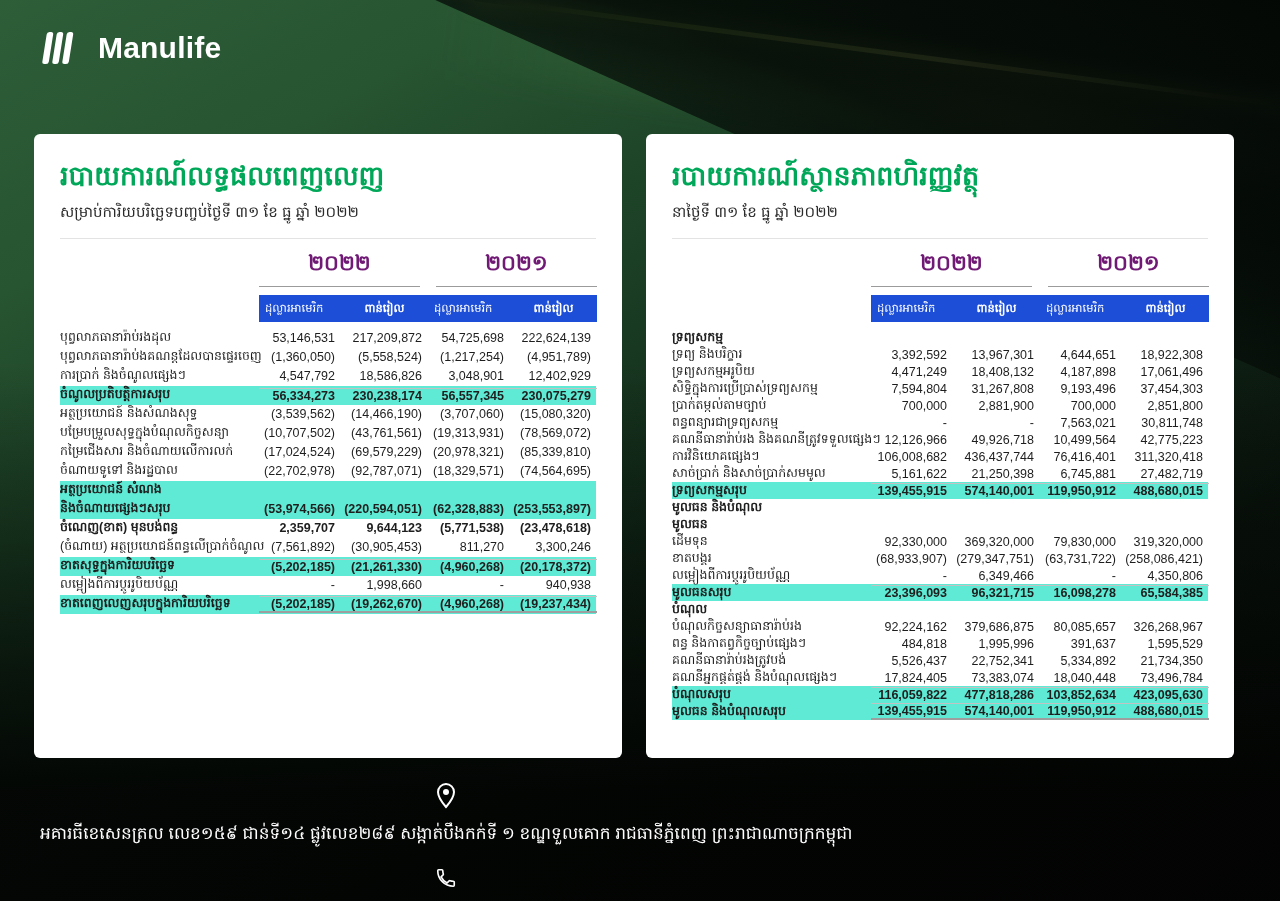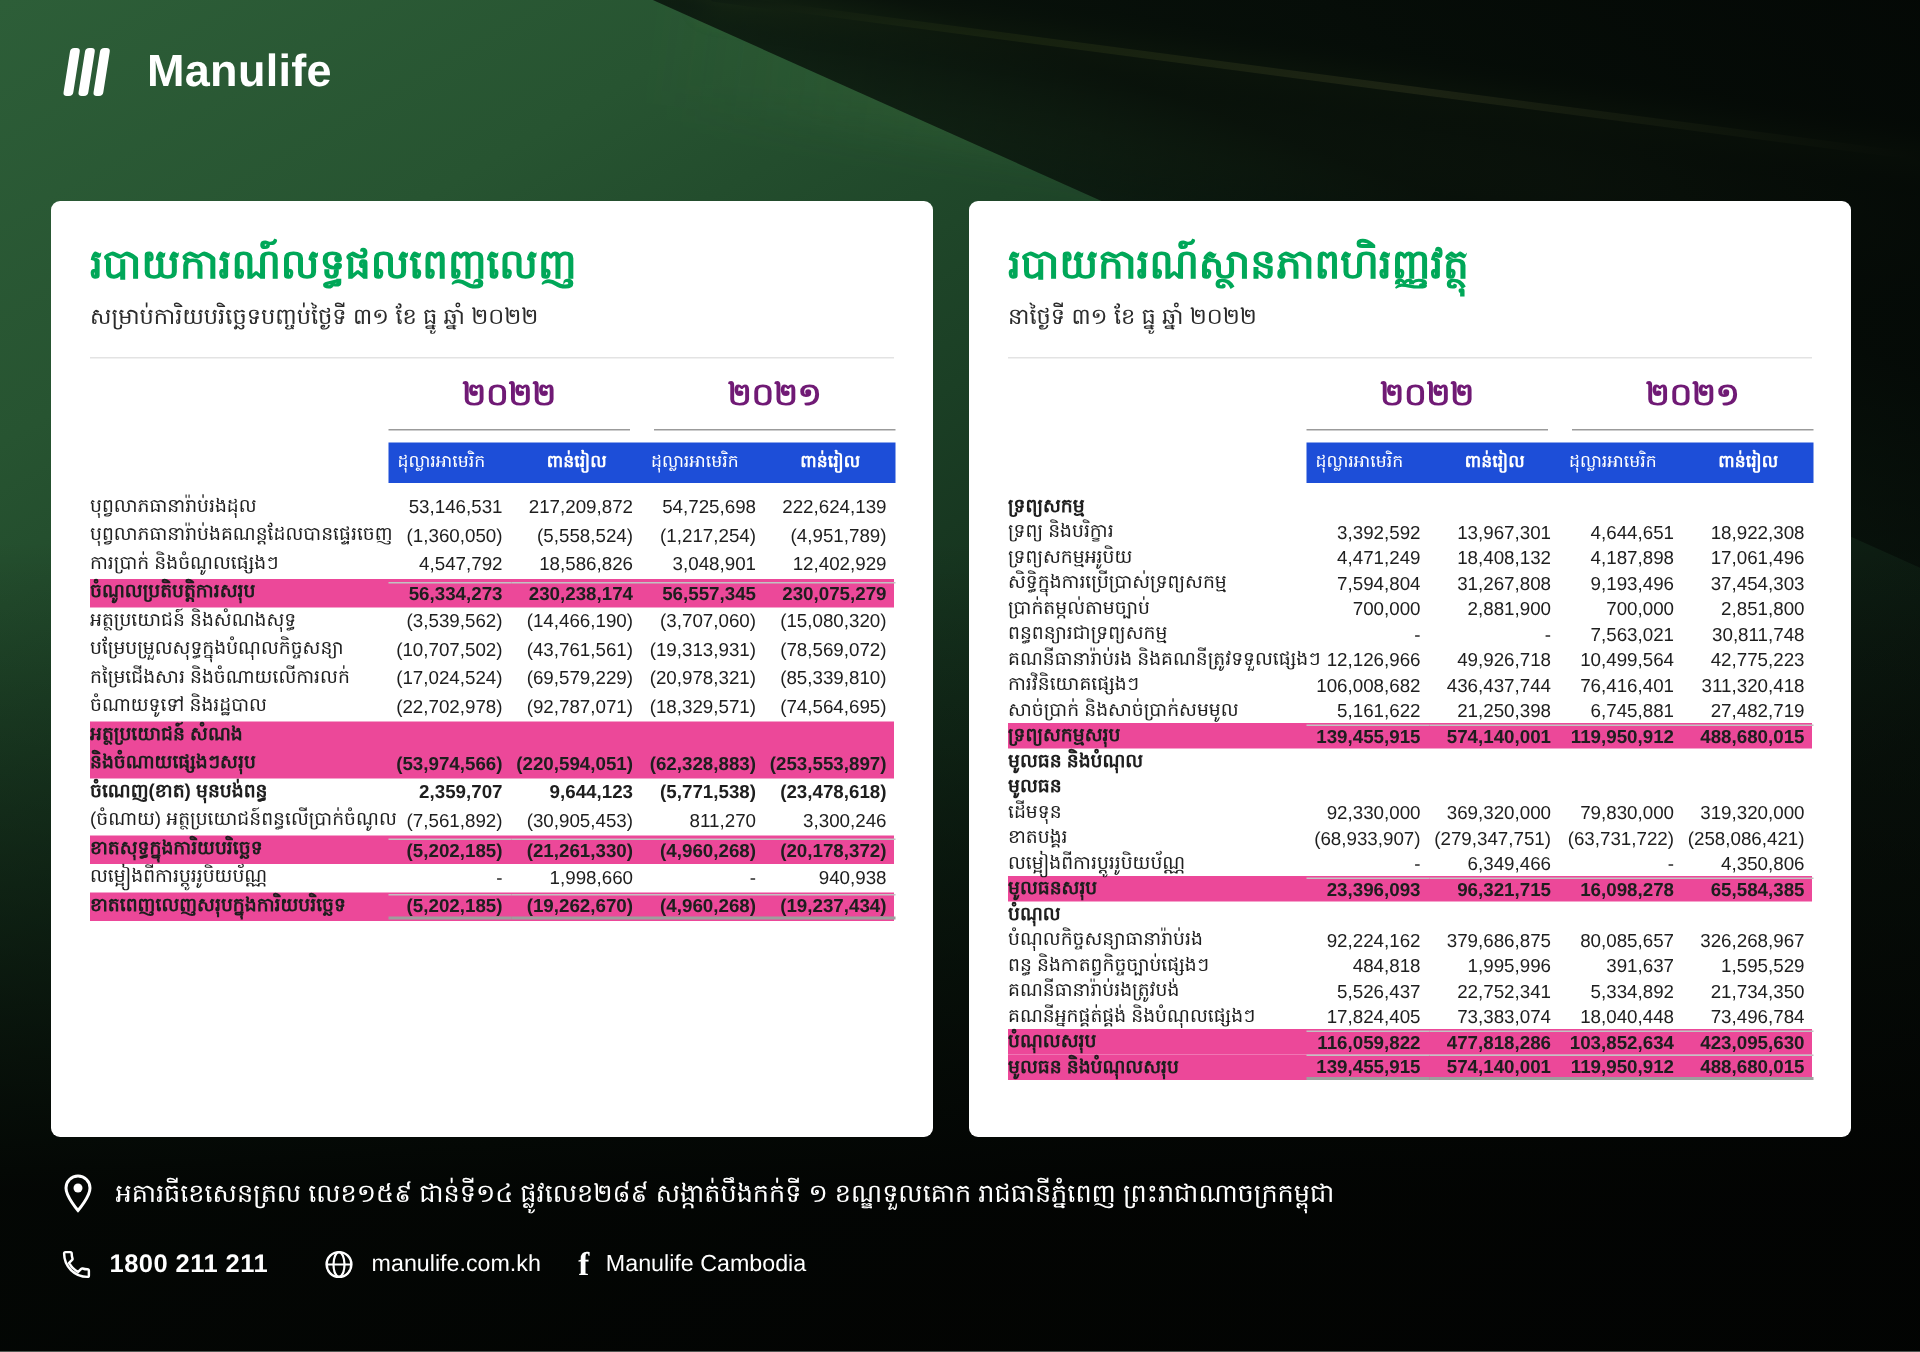--- a/index.html
+++ b/index.html
@@ -60,27 +60,27 @@
   .ftable { margin-top:7px; }
   .trow { display:grid; grid-template-columns:199px 82px 87px 82px 87px; align-items:center; }
   .card-left .trow { height:19px; }
   .card-right .trow { height:17px; }
   .tlabel { font-size:12.5px; color:#1e1e1e; white-space:nowrap; overflow:visible; padding-right:4px; }
   .tval { font-size:12.5px; color:#1e1e1e; text-align:right; padding:0 6px 0 0; white-space:nowrap; }
   .trow.section .tlabel, .trow.bold .tlabel, .trow.bold .tval,
   .trow.total .tlabel, .trow.total .tval,
   .trow.total-head .tlabel, .trow.total-cont .tlabel, .trow.total-cont .tval,
   .trow.grand .tlabel, .trow.grand .tval { font-weight:700; }
-  .trow.total, .trow.total-head, .trow.total-cont, .trow.grand { background:#ec4899; }
+  .trow.total, .trow.total-head, .trow.total-cont, .trow.grand { background:#5eead4; }
   .trow.total .tval { border-top:1px solid #c2c2c2; }
   .trow.grand .tval { border-top:1px solid #c2c2c2; border-bottom:2px solid #9e9e9e; }
 
   
   .footer { position:absolute; left:40px; top:782px; color:#ffffff; }
-  .f-line { display:flex; align-items:center; }
+  .f-line { display:flex; align-items:center;flex-direction:column; }
   .f-line1 { gap:13px; }
   .f-line2 { margin-top:22px; gap:11px; }
   .f-address { font-size:17px; line-height:1.3; }
   .f-phone { font-size:17px; font-weight:700; letter-spacing:0.3px; }
   .f-web { font-size:15.5px; margin-right:14px; }
   .f-fb-name { font-size:15.5px; }
   .f-sep { width:14px; }
   .icon { flex:0 0 auto; display:flex; align-items:center; justify-content:center; }
   .fb-glyph { font-family:"Liberation Serif","DejaVu Serif",serif; font-size:22px; font-weight:700;
     color:#ffffff; line-height:1; }

